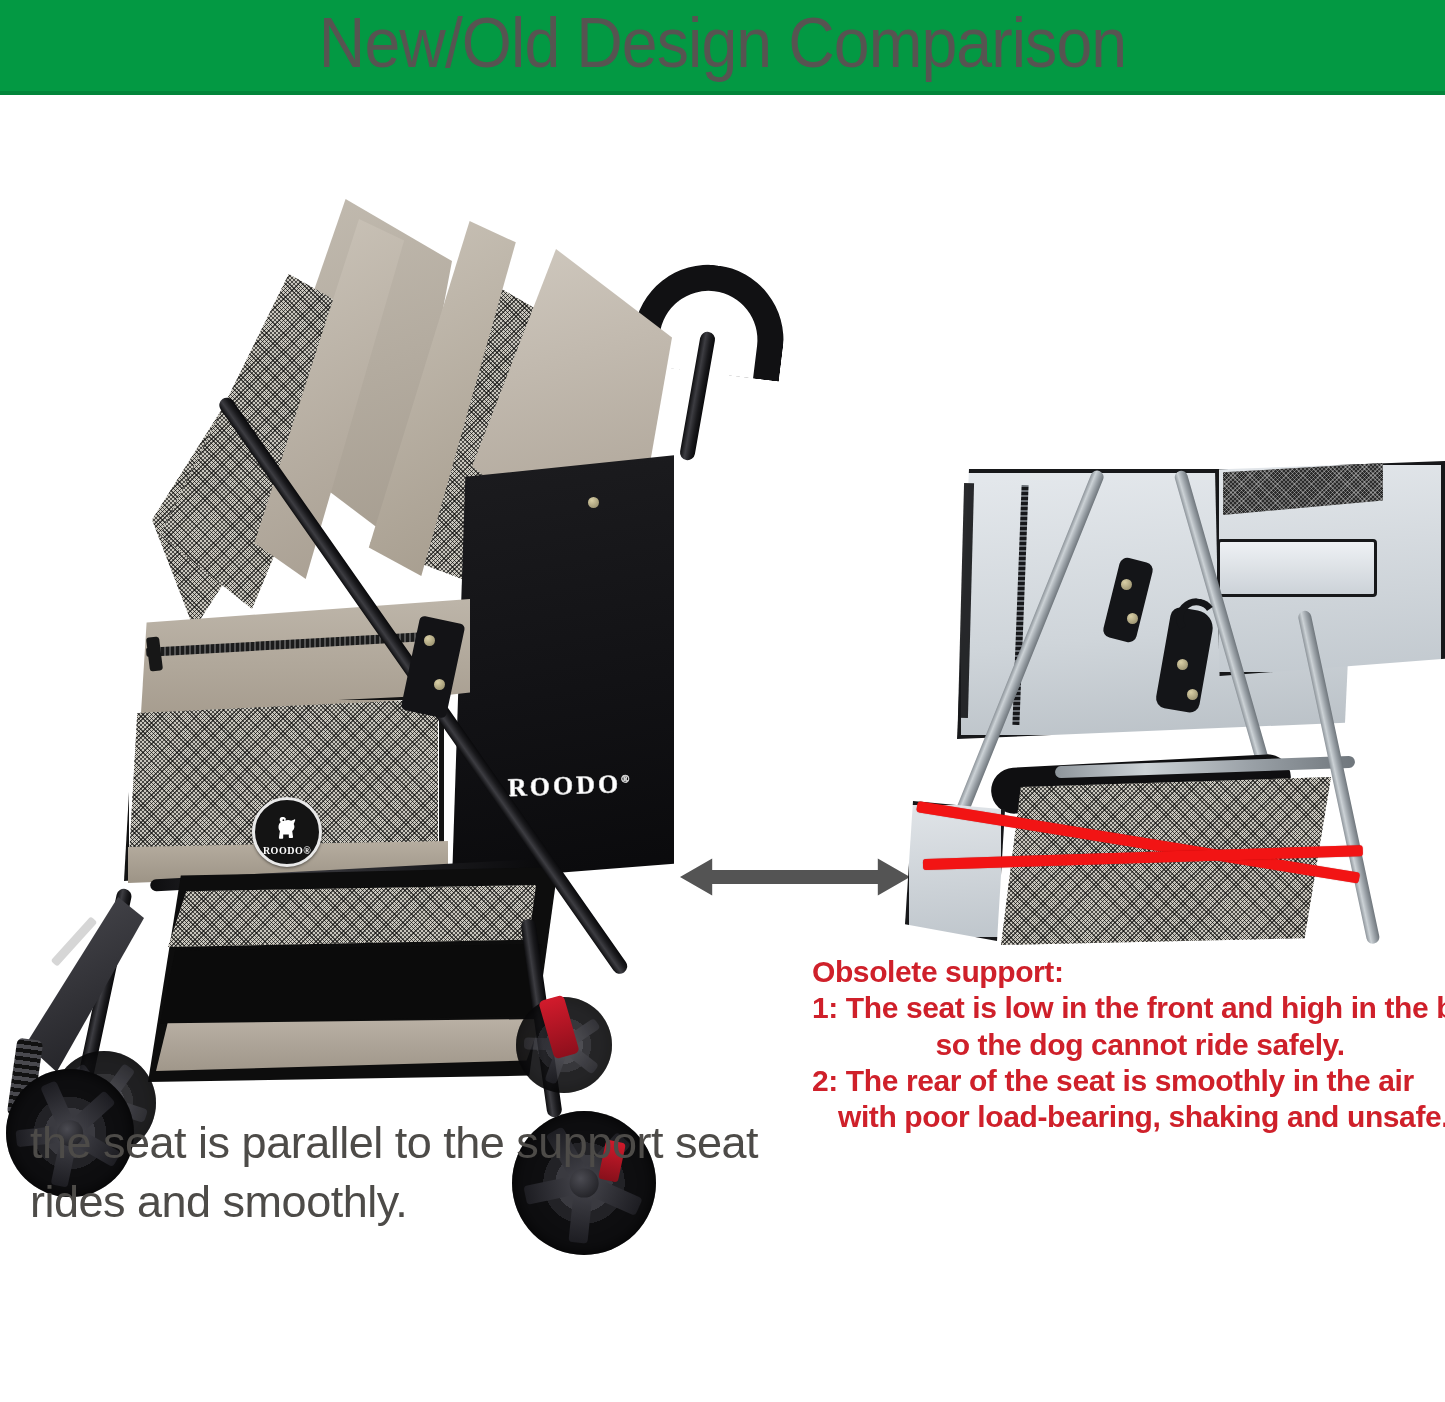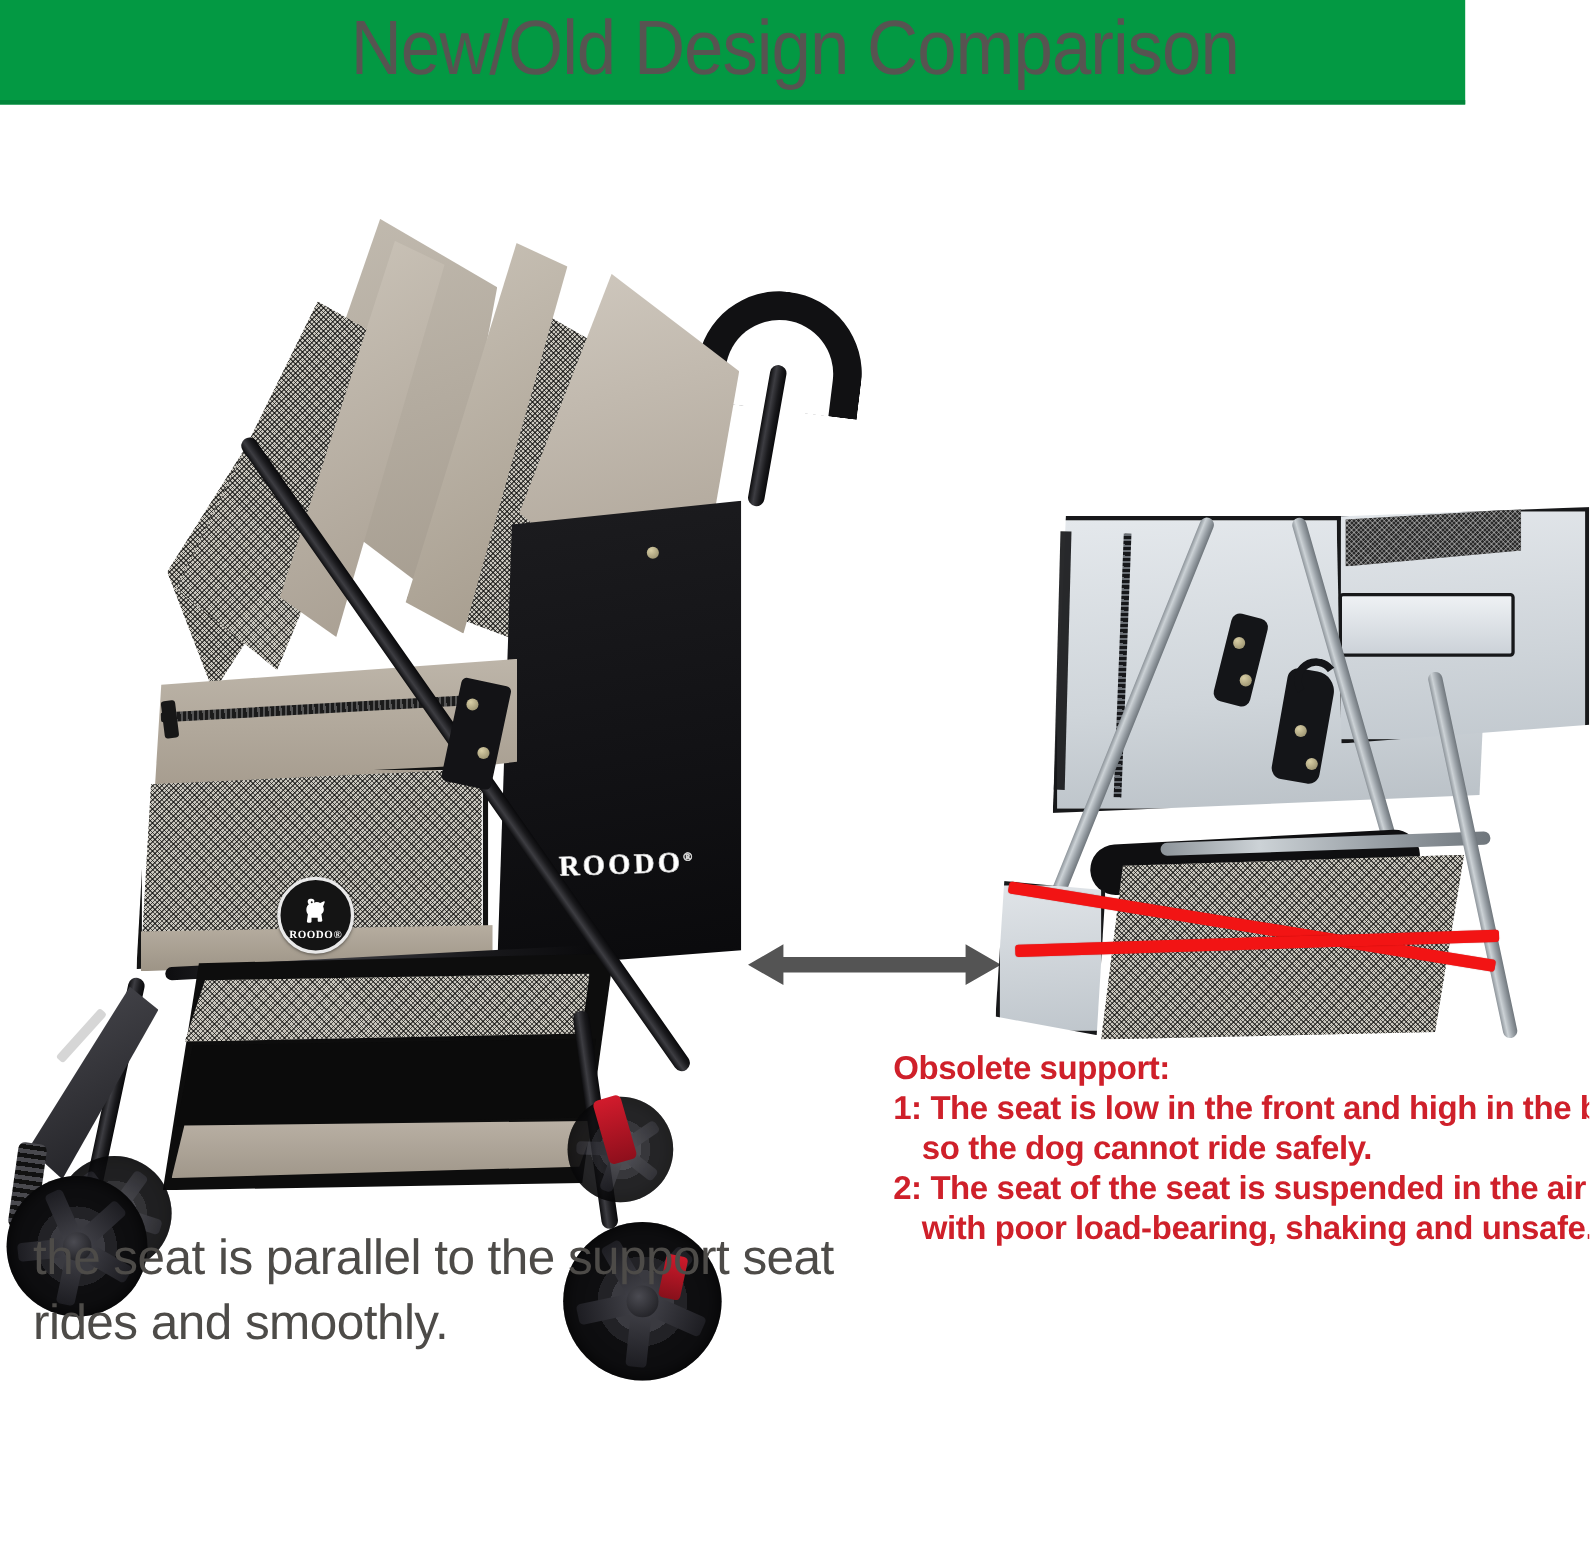--- a/index.html
+++ b/index.html
@@ -15,21 +15,21 @@
     width: 1445px;
     height: 1402px;
     background: #ffffff;
     overflow: hidden;
   }
 
   
   .banner {
     position: absolute;
     left: 0; top: 0;
-    width: 1332px;
+    width: 1445px;
     height: 95px;
     background: #039943;
     border-bottom: 4px solid #02853a;
     box-sizing: border-box;
   }
   .banner-title {
     position: absolute;
     left: 0; top: 3px;
     width: 1445px;
     text-align: center;
@@ -527,21 +527,21 @@
     left: 812px; top: 855px;
     width: 630px;
     font-family: "Liberation Sans", sans-serif;
     font-size: 30px;
     line-height: 1.21;
     color: #cf202a;
     font-weight: 600;
     letter-spacing: -0.4px;
   }
   .cap-old .ln { display: block; white-space: nowrap; }
-  .cap-old .ind { padding-left: 26px; }
+  .cap-old .ind { padding-left: 26px; text-align: center; }
 </style>
 </head>
 <body>
 
 <div id="page">
 
   <div class="banner">
     <div class="banner-title">New/Old Design Comparison</div>
   </div>
 
@@ -662,18 +662,18 @@
 
     <div class="cap-new">
       <span class="ln">the seat is parallel to the support seat</span>
       <span class="ln">rides and smoothly.</span>
     </div>
 
     <div class="cap-old">
       <span class="ln">Obsolete support:</span>
       <span class="ln">1: The seat is low in the front and high in the back</span>
       <span class="ln ind">so the dog cannot ride safely.</span>
-      <span class="ln">2: The seat of the seat is suspended in the air</span>
+      <span class="ln">2: The rear of the seat is smoothly in the air</span>
       <span class="ln ind">with poor load-bearing, shaking and unsafe.</span>
     </div>
 
   </div>
 </div>
 
 </body></html>

